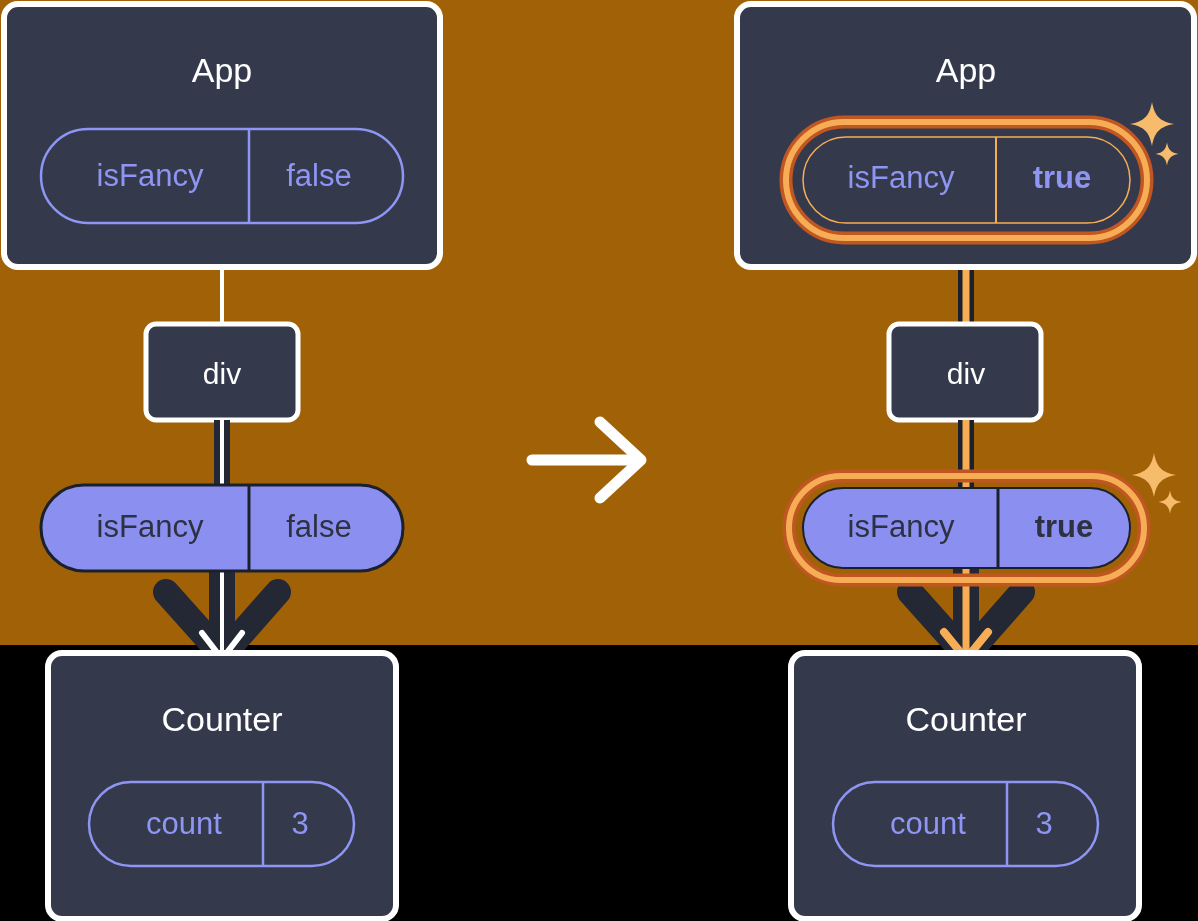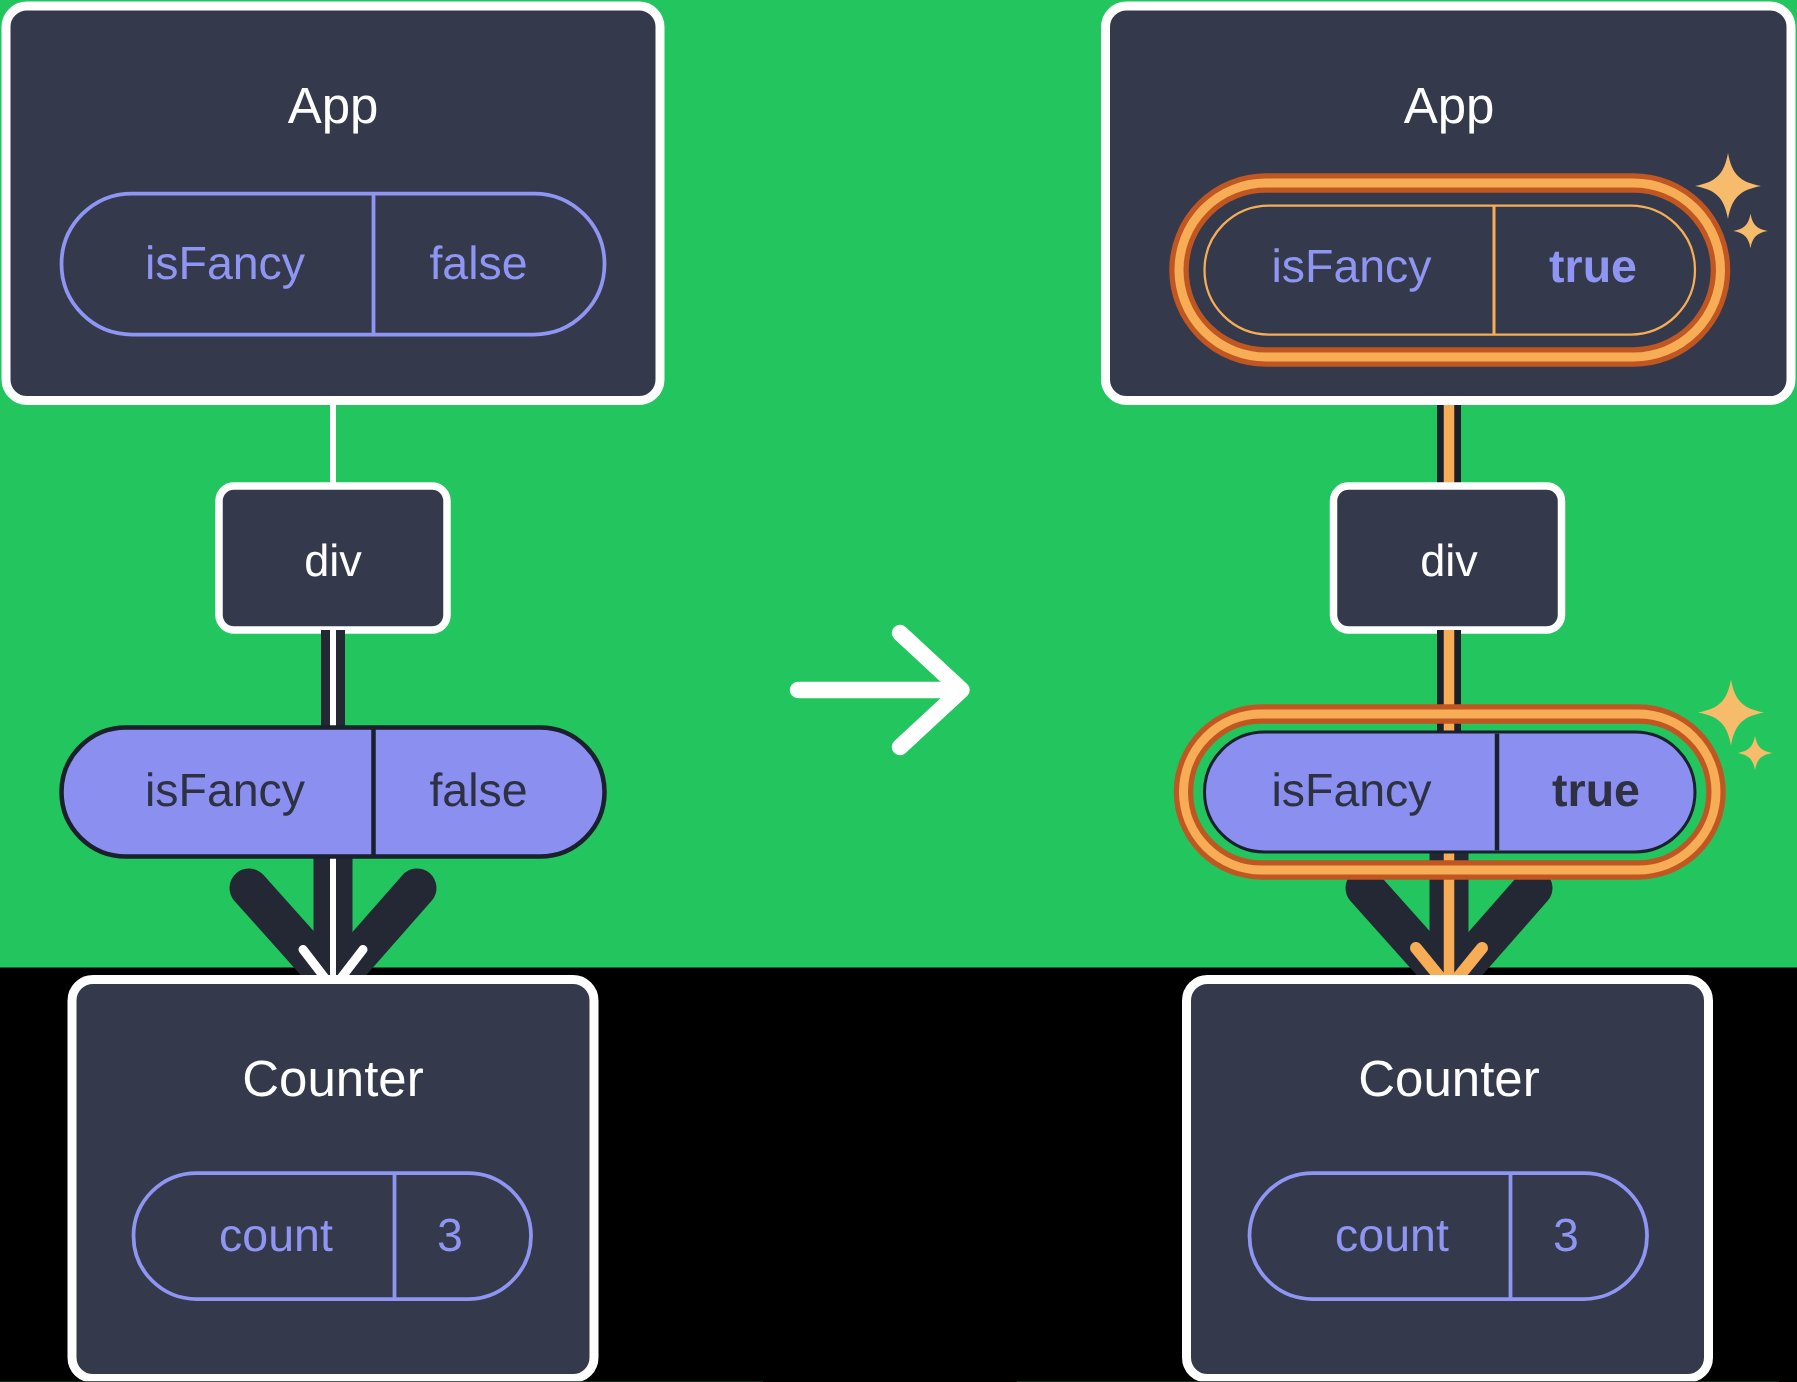--- a/index.html
+++ b/index.html
@@ -11,21 +11,21 @@
   body {
     width: 1198px;
     height: 921px;
     overflow: hidden;
     font-family: "Liberation Sans", sans-serif;
   }
   #stage {
     position: relative;
     width: 1198px;
     height: 645px;
-    background: #22c55e;
+    background: #a16207;
   }
   svg.diagram {
     position: absolute;
     top: 0;
     left: 0;
     width: 1198px;
     height: 921px;
     display: block;
   }
   text {

